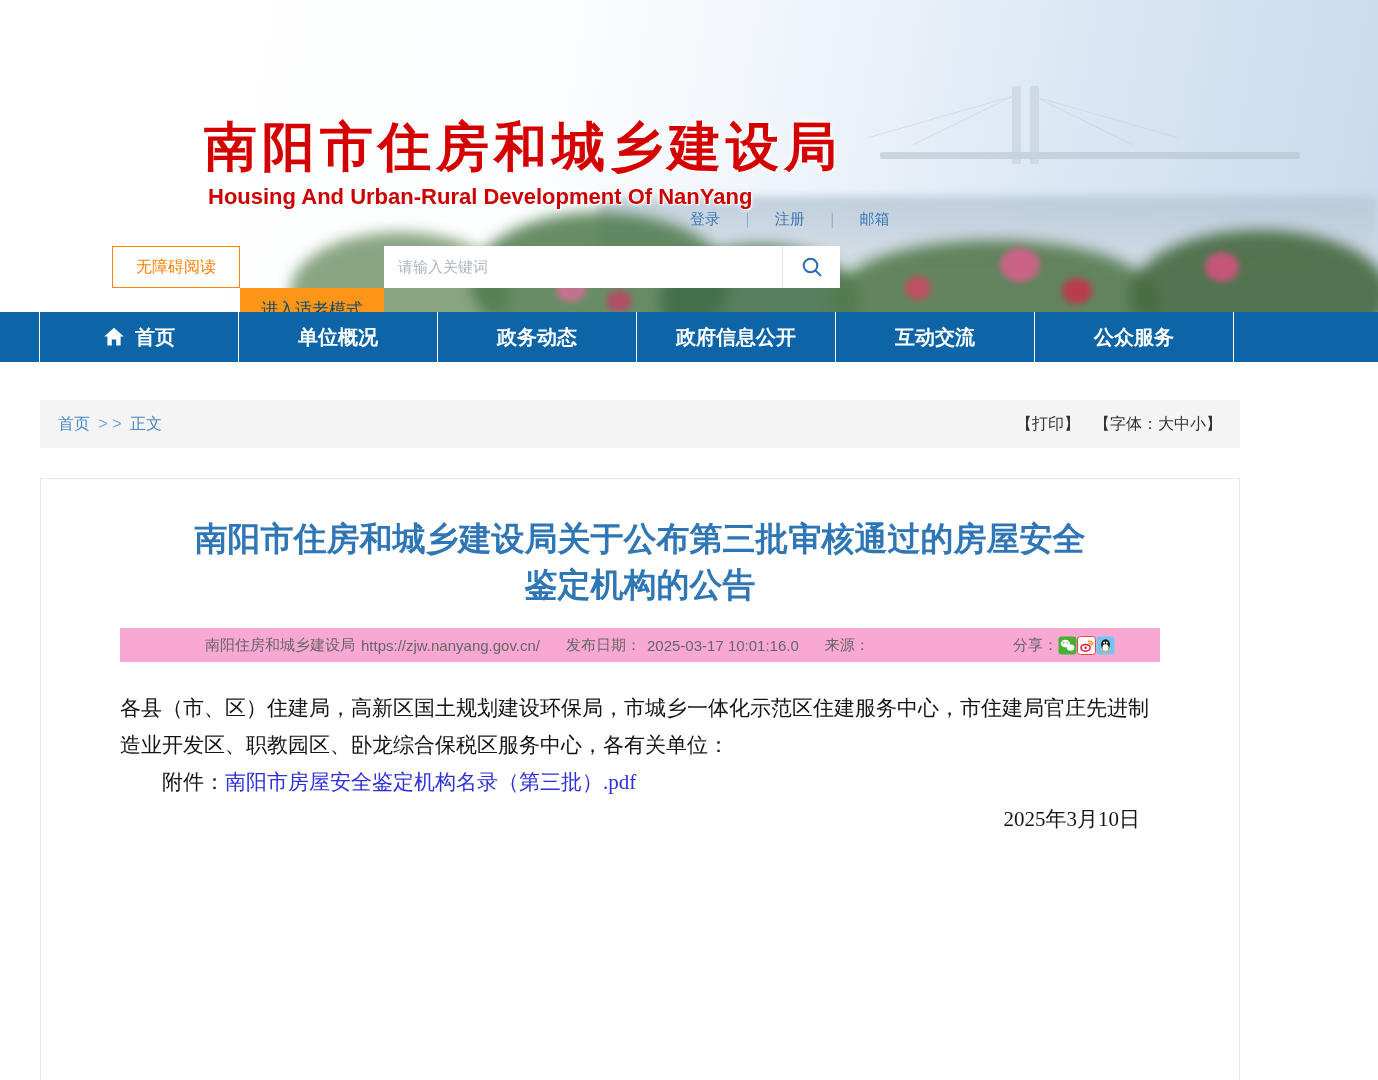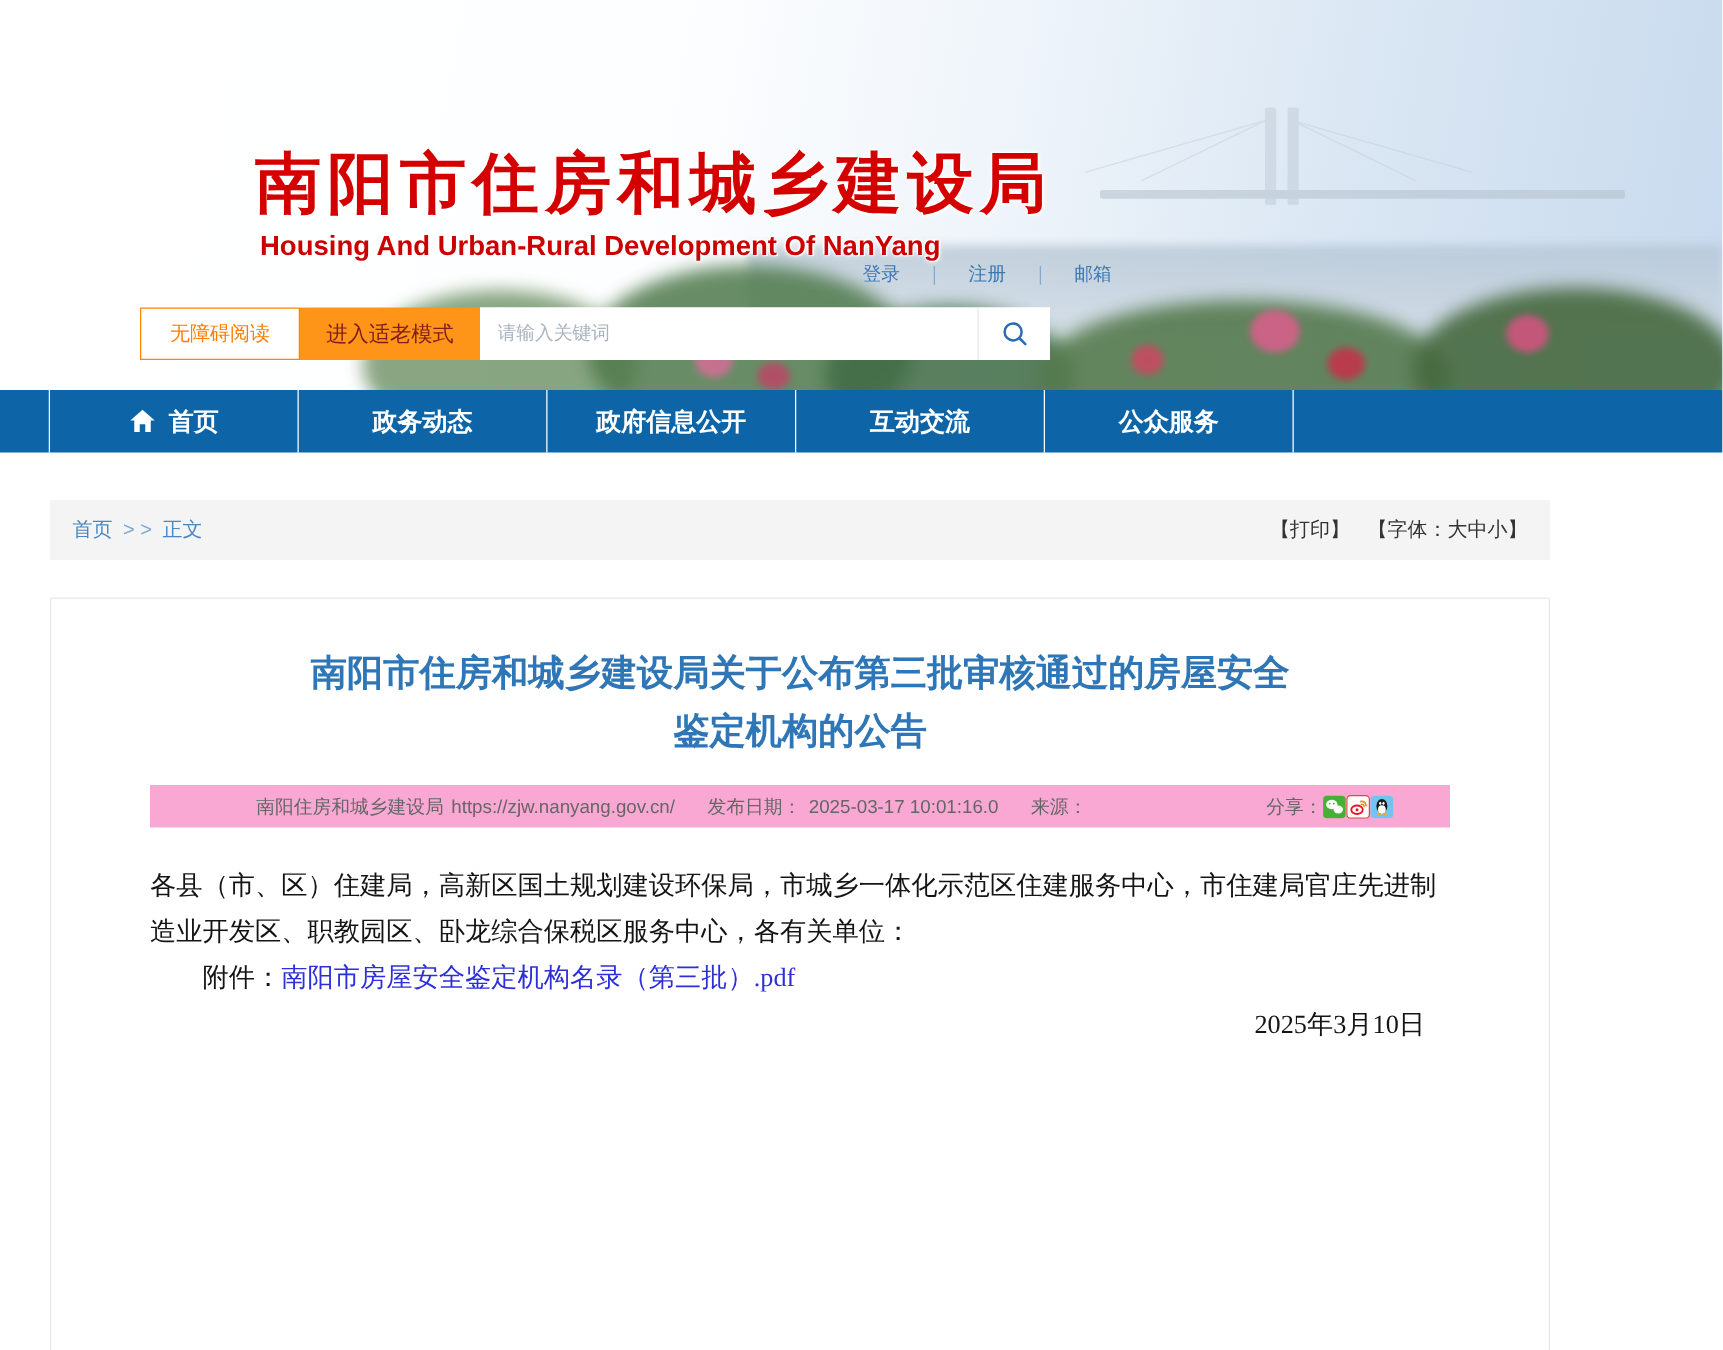--- a/index.html
+++ b/index.html
@@ -45,21 +45,21 @@
     text-shadow:0 0 3px #fff,0 0 5px #fff,1px 1px 0 #fff,-1px -1px 0 #fff; }
   .login-row { position:absolute; left:690px; top:210px; width:148px; font-size:15px;
     color:#3a77b5; display:flex; gap:20px; white-space:nowrap; }
   .login-row a { color:#3a77b5; text-decoration:none; cursor:pointer; }
   .login-row .sep { color:#7da6cd; }
 
   .tool-row { position:absolute; left:112px; top:246px; height:42px; display:flex; }
   .btn-access { width:128px; height:42px; background:#fff; border:1px solid #ff8400;
     color:#ff7e00; font-size:16px; display:flex; align-items:center; justify-content:center; cursor:pointer; }
   .btn-elder { width:144px; height:42px; background:#fe9418; border:none;
-    color:#7f1d1d; font-size:17px; display:flex; align-items:center; justify-content:center; cursor:pointer; }
+    color:#0c4a6e; font-size:17px; display:flex; align-items:center; justify-content:center; cursor:pointer;margin-top:42px; }
   .search-box { width:456px; height:42px; background:#fff; display:flex; align-items:flex-start; }
   .search-box input { flex:1; height:40px; border:none; outline:none; padding:0 14px;
     font-size:15px; color:#333; font-family:"Liberation Sans", sans-serif; }
   .search-box input::placeholder { color:#aab4bf; }
   .search-btn { width:58px; height:42px; border-left:1px solid #e7e7e7; display:flex;
     align-items:center; justify-content:center; cursor:pointer; background:#fff; border-top:none; border-right:none; border-bottom:none; }
 
   
   .nav { display:flex; width:1378px; height:50px; background:#0d64a6; }
   .nav .stub-l { width:40px; border-right:1px solid #fff; }
@@ -74,21 +74,21 @@
   .crumb-left { color:#4a87c4; }
   .crumb-left a { color:#4a87c4; text-decoration:none; cursor:pointer; }
   .crumb-left .sep { color:#7aa7d4; padding:0 4px; }
   .crumb-right { color:#333; display:flex; gap:14px; }
   .crumb-right .tool { cursor:pointer; }
   .crumb-right .fs { cursor:pointer; }
 
   
   .content-box { margin:30px 0 0 40px; width:1200px; height:640px; background:#fff;
     border:1px solid #e8e8e8; }
-  .art-title { margin-top:37px; text-align:center; color:#2f76b6; font-size:29px;
+  .art-title { margin-top:37px; text-align:center; color:#2f76b6; font-size:33px;
     font-weight:bold; line-height:46px; }
   .meta-bar { margin:20px auto 0; width:1040px; height:34px; background:#f9a8d4;
     display:flex; align-items:center; font-size:15px; color:#666; }
   .meta-left { display:flex; align-items:center; gap:6px; padding-left:85px; white-space:nowrap; }
   .meta-left .gap { width:14px; }
   .meta-right { margin-left:auto; display:flex; align-items:center; gap:0; padding-right:45px; }
   .share-ic { width:19px; height:19px; display:inline-flex; cursor:pointer; }
 
   .art-body { width:1040px; margin:28px auto 0; font-family:"Liberation Serif", serif;
     font-size:21px; line-height:37px; color:#141414; }
@@ -154,20 +154,23 @@
 
 <div class="nav">
   <div class="stub-l"></div>
   <div class="nav-item">
     <span style="display:inline-flex;">
       <svg width="22" height="22" viewBox="0 0 18 18">
         <path d="M9 1.5 L17 8.5 L14.4 8.5 L14.4 16 L10.8 16 L10.8 11 L7.2 11 L7.2 16 L3.6 16 L3.6 8.5 L1 8.5 Z" fill="#fff"></path>
       </svg>
     </span>
     <span>首页</span>
+  </div>
+  <div class="nav-item">
+    <span>单位概况</span>
   </div>
   <div class="nav-item">
     <span>政务动态</span>
   </div>
   <div class="nav-item">
     <span>政府信息公开</span>
   </div>
   <div class="nav-item">
     <span>互动交流</span>
   </div>

